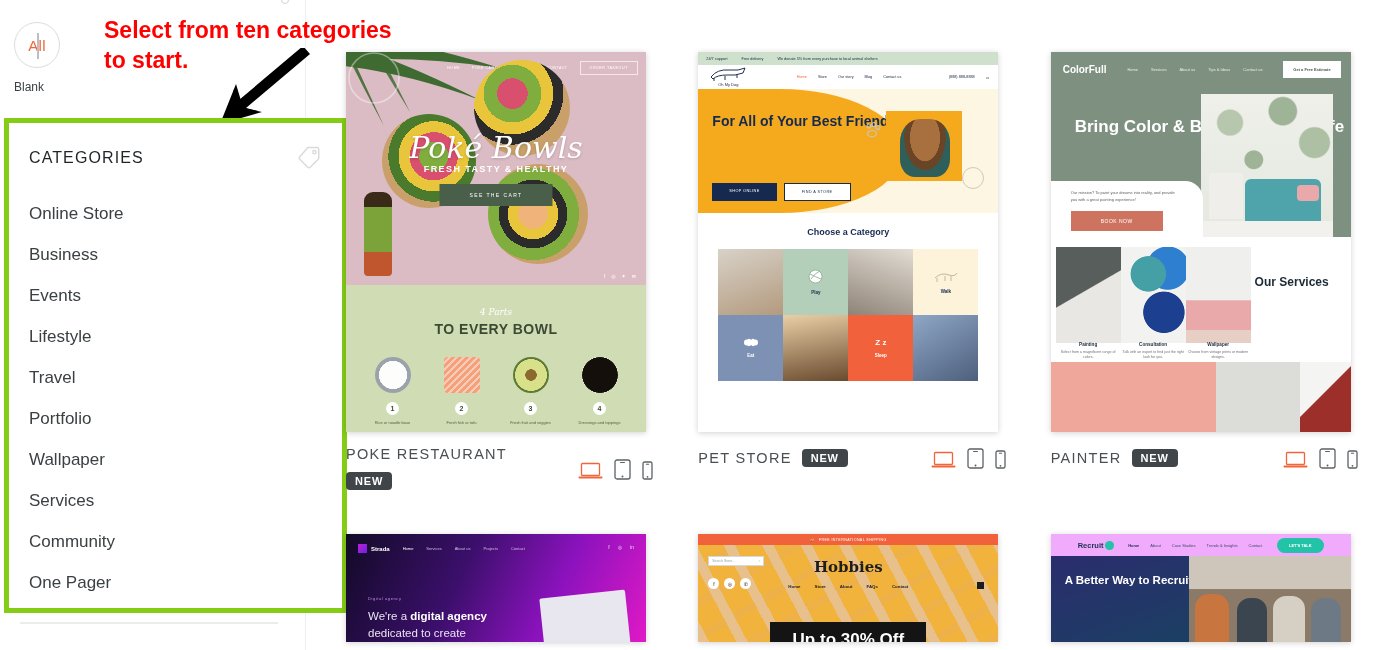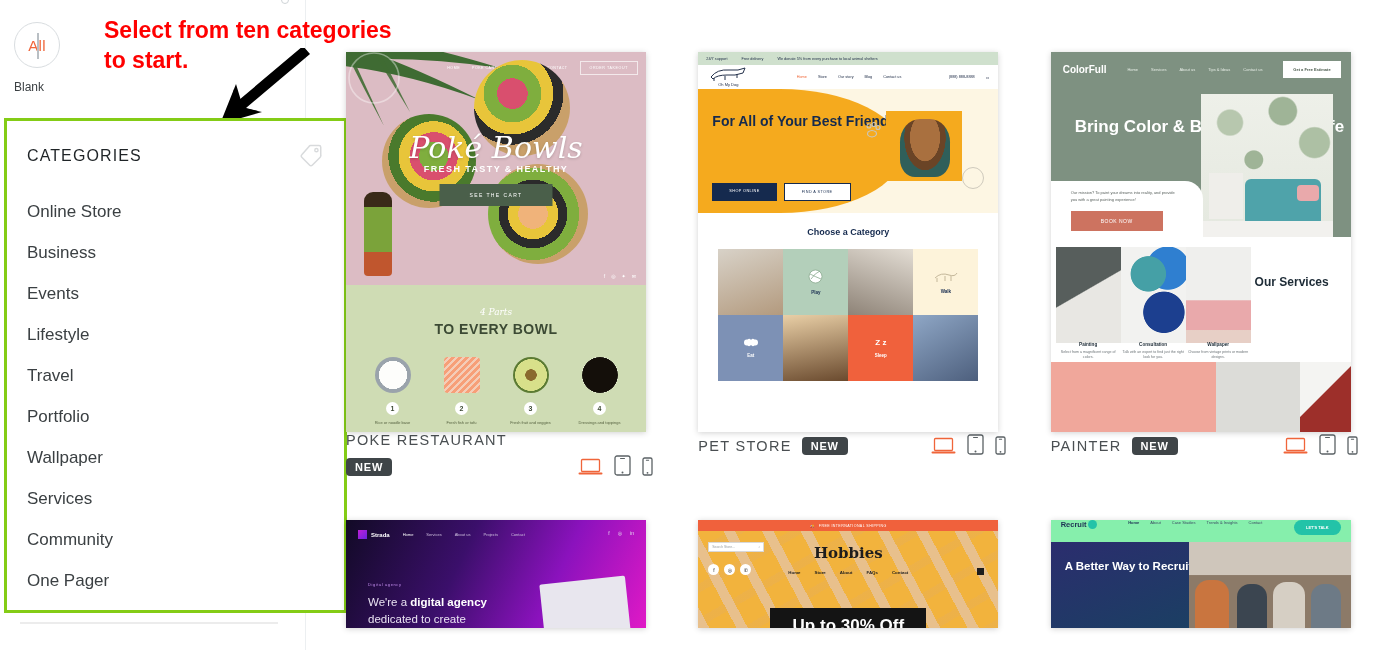--- a/index.html
+++ b/index.html
@@ -27,39 +27,39 @@
   .top-stub { position: absolute; left: 281px; top: -4px; width: 8px; height: 8px;
               border: 1px solid #cfd4d7; border-radius: 50%; }
 
   
   .annot-text { position: absolute; left: 104px; top: 16px; width: 420px;
                 color: #ff0000; font-size: 23px; font-weight: bold; line-height: 1.3; }
   .annot-arrow { position: absolute; left: 206px; top: 48px; width: 110px; height: 78px; }
 
   
   .cat-box { position: absolute; left: 4px; top: 118px; width: 343px; height: 495px;
-             border: 3px solid #84cc16; background: #fff; }
+             border: 5px solid #84cc16; background: #fff; }
   .cat-inner { padding: 22px 20px 0 20px; position: relative; height: 100%; }
   .cat-head { display: flex; align-items: center; justify-content: space-between; }
   .cat-title { font-size: 16px; color: #1f2427; letter-spacing: 1.1px; }
   .tag-icon { width: 26px; height: 26px; opacity: .38; }
   .cat-list { margin-top: 22px; }
   .cat-item { font-size: 17px; color: #3b4043; padding: 10.5px 0; cursor: pointer; }
 
   .sb-divider { position: absolute; left: 20px; top: 622px; width: 258px;
                 height: 2px; background: #ececec; }
 
   
   .grid { position: absolute; left: 306px; top: 0; width: 1074px; height: 650px;
           padding: 52px 22px 0 40px; }
   .row { display: flex; gap: 45px; }
   .card { width: 312px; }
   .thumb { width: 300px; height: 380px; background: #fff; overflow: hidden;
            box-shadow: 0 1px 6px rgba(0,0,0,.18); position: relative; cursor: pointer; }
-  .card-foot { display: flex; align-items: flex-end;
+  .card-foot { margin-top: 14px; display: flex; align-items: center;
                justify-content: space-between; }
   .card-titlewrap { display: flex; align-items: center; gap: 10px; flex-wrap: wrap;
                     max-width: 190px; }
   .card-title { font-size: 14.5px; color: #4a4f52; letter-spacing: 1.3px; }
   .badge { background: #3f4548; color: #fff; font-size: 11px; font-weight: bold;
            letter-spacing: .8px; padding: 3px 9px; border-radius: 4px; }
   .devices { display: flex; align-items: flex-end; gap: 11px; padding-top: 2px; }
   .dev { cursor: pointer; }
 
   
@@ -195,22 +195,22 @@
               justify-content: center; gap: 14px; font-size: 4.4px; color: #1d1d1d;
               font-weight: bold; }
   .hb-cart { position: absolute; right: 14px; top: 48px; width: 7px; height: 7px;
              background: #1d1d1d; }
   .hb-big { position: absolute; left: 0; right: 0; bottom: -8px; text-align: center;
             color: #fff; font-size: 17px; font-weight: bold; }
   .hb-bar { position: absolute; left: 72px; right: 72px; bottom: -2px; height: 22px;
             background: #141414; }
 
   .rc-nav { position: absolute; left: 0; top: 0; width: 100%; height: 22px;
-            background: #86efac; display: flex; align-items: flex-start;
-            justify-content: space-between; padding: 0 10px; }
+            background: #f0abfc; display: flex; align-items: center;
+            justify-content: space-between; padding: 0 27px; }
   .rc-logo { font-size: 7.5px; font-weight: bold; color: #1d2f52; display: flex;
              align-items: center; gap: 1px; }
   .rc-dot { width: 9px; height: 9px; border-radius: 50%; background: #23c3a8;
             display: inline-block; }
   .rc-links { display: flex; gap: 11px; font-size: 4px; color: #3c4b64; }
   .rc-talk { background: #23c3a8; color: #fff; font-size: 4px; font-weight: bold;
              padding: 5px 12px; border-radius: 9px; }
   .rc-left { position: absolute; left: 0; top: 22px; width: 138px; height: 86px;
              background: linear-gradient(160deg,#2b2d6e,#1b3f63); }
   .rc-h1 { position: absolute; left: 14px; top: 38px; color: #fff; font-size: 11.5px;

